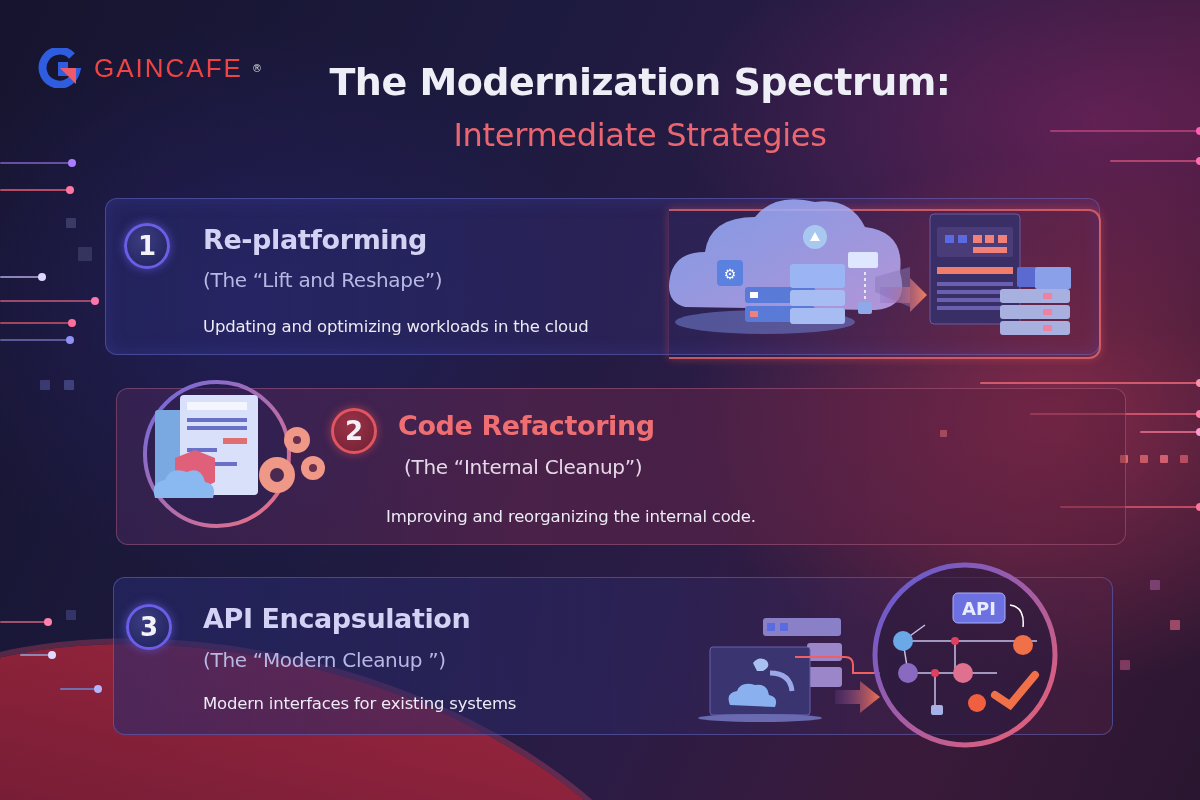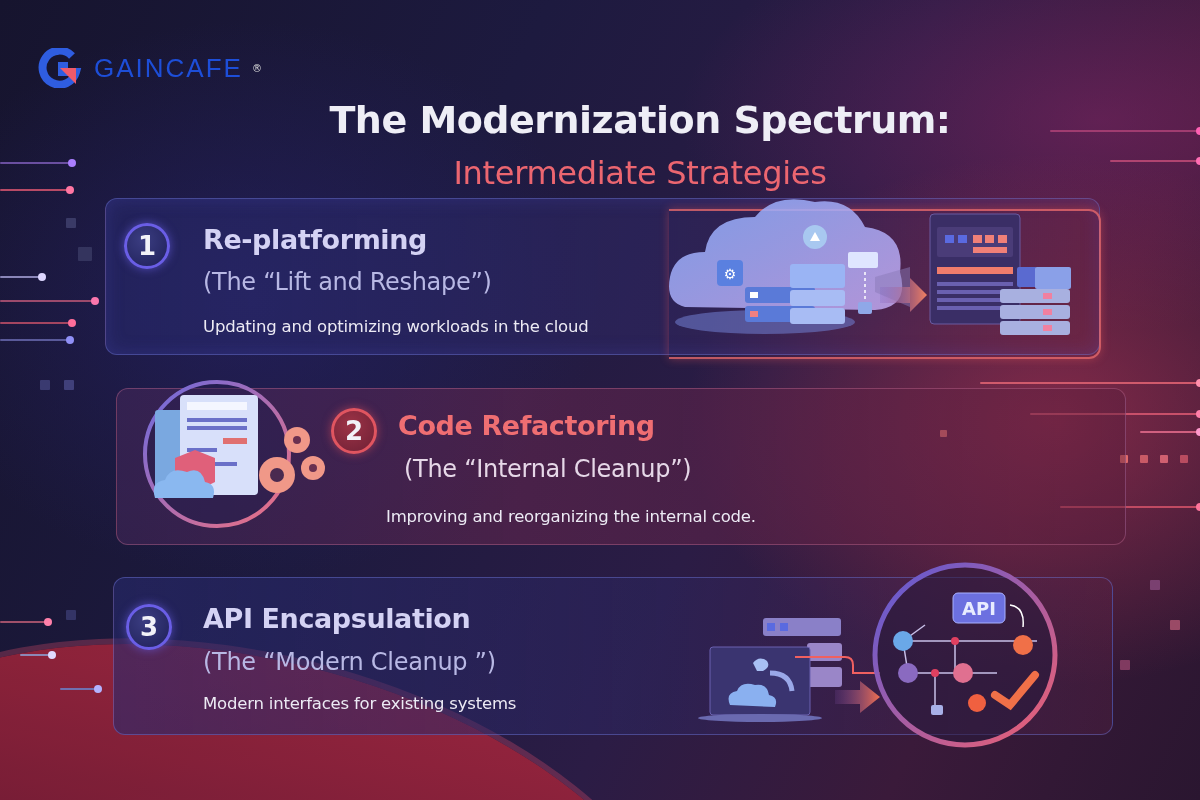--- a/index.html
+++ b/index.html
@@ -23,24 +23,24 @@
     transform: rotate(14deg);
     opacity: 0.85;
   }
   .trace { position: absolute; height: 2px; border-radius: 1px; }
   .trace::after { content: ""; position: absolute; right: -4px; top: -3px; width: 8px; height: 8px; border-radius: 50%; background: inherit; filter: brightness(1.6); }
   .pix { position: absolute; width: 10px; height: 10px; border-radius: 1px; }
 
   
   .logo { position: absolute; left: 38px; top: 48px; display: flex; align-items: center; gap: 8px; }
   .logo-mark { width: 48px; height: 40px; position: relative; }
-  .logo-text { font-family: "Liberation Sans", sans-serif; font-size: 26px; letter-spacing: 2px; color: #1d4ed8; font-weight: 400; }
+  .logo-text { font-family: "Liberation Sans", sans-serif; font-size: 26px; letter-spacing: 2px; color: #ef4444; font-weight: 400; }
   .logo-reg { font-size: 10px; vertical-align: super; color: #ddd; margin-left: 1px; }
   .title { position: absolute; left: 320px; top: 60px; width: 640px; text-align: center; }
-  .title-1 { font-family: "DejaVu Sans", sans-serif; font-size: 38px; font-weight: 700; color: #eeeef6; letter-spacing: -0.5px; margin-top: 38px; }
+  .title-1 { font-family: "DejaVu Sans", sans-serif; font-size: 38px; font-weight: 700; color: #eeeef6; letter-spacing: -0.5px; }
   .title-2 { font-family: "DejaVu Sans", sans-serif; font-size: 32px; font-weight: 400; color: #ec6670; margin-top: 12px; letter-spacing: -0.3px; }
 
   
   .card { position: absolute; border-radius: 12px; }
   .card-1 {
     left: 105px; top: 198px; width: 995px; height: 157px;
     background: linear-gradient(90deg, rgba(40,42,110,0.55) 0%, rgba(50,44,110,0.45) 55%, rgba(110,40,70,0.35) 100%);
     border: 1.5px solid rgba(110,120,220,0.45);
     box-shadow: 0 0 18px rgba(80,80,200,0.25) inset;
   }
@@ -62,21 +62,21 @@
 
   .badge {
     position: absolute; width: 46px; height: 46px; border-radius: 50%;
     display: flex; align-items: center; justify-content: center;
     font-family: "DejaVu Sans", sans-serif; font-weight: 700; font-size: 26px; color: #f2f2f8;
   }
   .badge-blue { background: radial-gradient(circle at 40% 35%, #3b3d82, #1f2058); border: 3px solid #6a5ee6; box-shadow: 0 0 10px rgba(110,100,240,0.6); }
   .badge-red { background: radial-gradient(circle at 40% 35%, #9d3346, #6e2035); border: 3px solid #e05560; box-shadow: 0 0 10px rgba(230,80,90,0.55); }
 
   .heading { position: absolute; font-family: "DejaVu Sans", sans-serif; font-weight: 700; font-size: 27px; letter-spacing: -0.4px; }
-  .sub { position: absolute; font-family: "DejaVu Sans", sans-serif; font-size: 24px; letter-spacing: -0.3px; }
+  .sub { position: absolute; font-family: "DejaVu Sans", sans-serif; font-size: 20px; letter-spacing: -0.3px; }
   .desc { position: absolute; font-family: "DejaVu Sans", sans-serif; font-size: 16.5px; color: #eceaf4; letter-spacing: -0.2px; }
   .h-blue { color: #d4d2f4; }
   .s-blue { color: #b8b8e4; }
   .h-red { color: #ef6e72; }
   .s-red { color: #e6d8e8; }
 
   .illus { position: absolute; }
 </style>
 </head>
 <body>

